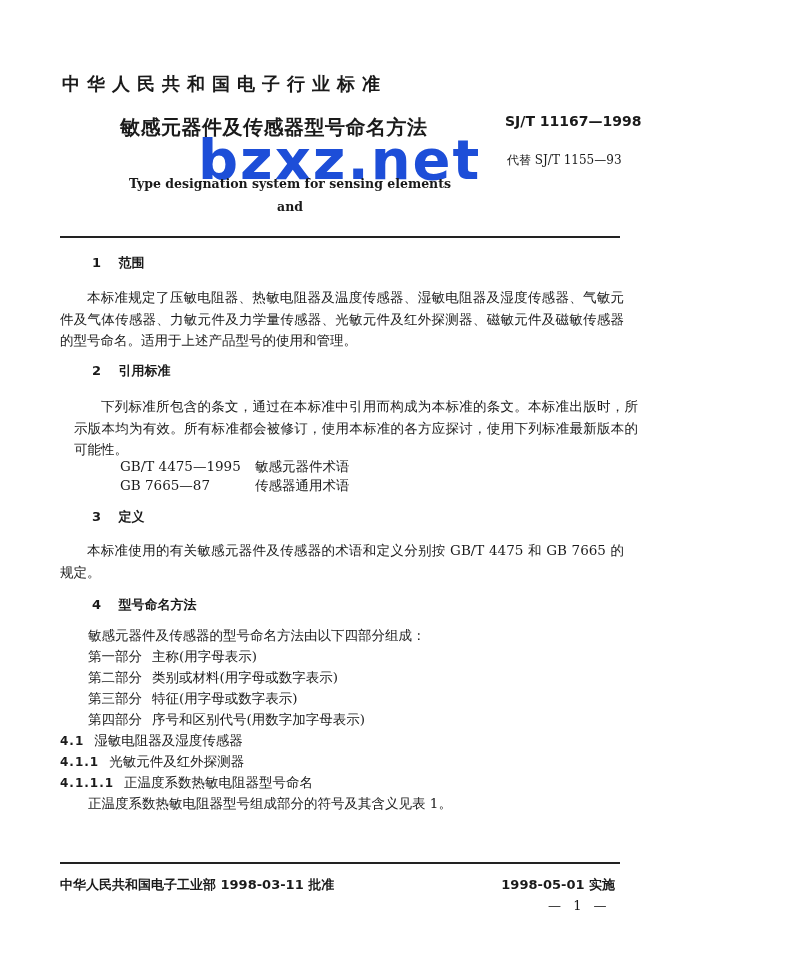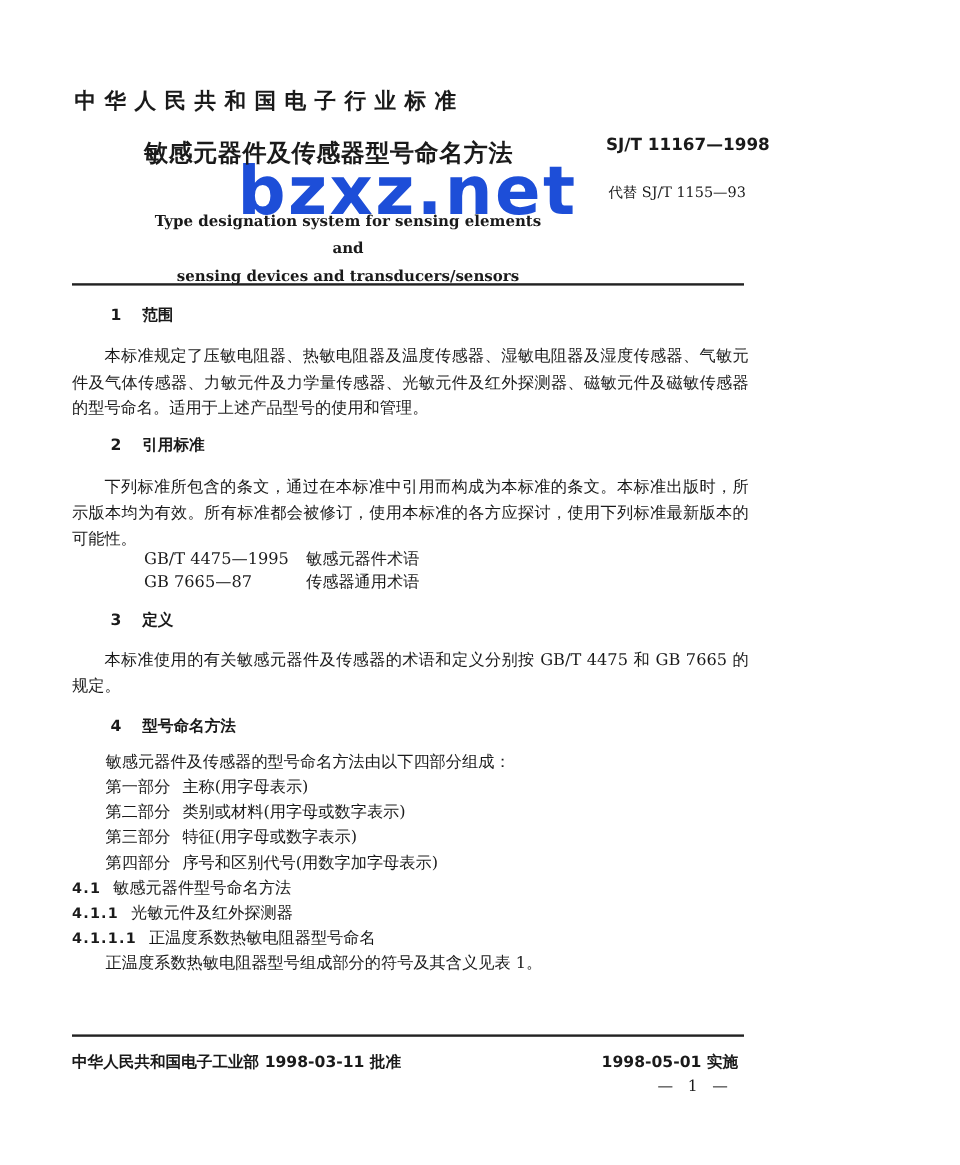--- a/index.html
+++ b/index.html
@@ -152,36 +152,35 @@
 <body>
 
 <div class="watermark">bzxz.net</div>
 
 <div class="abs std-header">中华人民共和国电子行业标准</div>
 <div class="abs std-number">SJ/T 11167—1998</div>
 <div class="abs doc-title">敏感元器件及传感器型号命名方法</div>
 <div class="abs replaces">代替 SJ/T 1155—93</div>
 <div class="abs en-title">
   <div>Type designation system for sensing elements and</div>
-  <div>sensing devices and transducers/sensors</div>
 </div>
 
 <div class="rule" style="top:236px;"></div>
 
 <div class="sec-h" style="top:254px;">
   <span class="num">1</span>
   <span>范围</span>
 </div>
 <div class="para" style="top:287px;">本标准规定了压敏电阻器、热敏电阻器及温度传感器、湿敏电阻器及湿度传感器、气敏元件及气体传感器、力敏元件及力学量传感器、光敏元件及红外探测器、磁敏元件及磁敏传感器的型号命名。适用于上述产品型号的使用和管理。</div>
 
 <div class="sec-h" style="top:362px;">
   <span class="num">2</span>
   <span>引用标准</span>
 </div>
-<div class="para" style="top:396px;">下列标准所包含的条文，通过在本标准中引用而构成为本标准的条文。本标准出版时，所示版本均为有效。所有标准都会被修订，使用本标准的各方应探讨，使用下列标准最新版本的可能性。</div>
+<div class="para" style="top:396px;margin-left:14px;">下列标准所包含的条文，通过在本标准中引用而构成为本标准的条文。本标准出版时，所示版本均为有效。所有标准都会被修订，使用本标准的各方应探讨，使用下列标准最新版本的可能性。</div>
 <div class="line" style="left:88px; top:456px;">
   <span class="ref-code">GB/T 4475—1995</span><span>敏感元器件术语</span>
 </div>
 <div class="line" style="left:88px; top:475px;">
   <span class="ref-code">GB 7665—87</span><span>传感器通用术语</span>
 </div>
 
 <div class="sec-h" style="top:508px;">
   <span class="num">3</span>
   <span>定义</span>
@@ -201,21 +200,21 @@
   <span class="part-label">第二部分</span><span>类别或材料(用字母或数字表示)</span>
 </div>
 <div class="line" style="left:88px; top:688px;">
   <span class="part-label">第三部分</span><span>特征(用字母或数字表示)</span>
 </div>
 <div class="line" style="left:88px; top:709px;">
   <span class="part-label">第四部分</span><span>序号和区别代号(用数字加字母表示)</span>
 </div>
 
 <div class="sub-h" style="top:730px;">
-  <span class="num">4.1</span><span>敏感元器件型号命名方法</span>
+  <span class="num">4.1</span><span>湿敏电阻器及湿度传感器</span>
 </div>
 <div class="sub-h" style="top:751px;">
   <span class="num">4.1.1</span><span>光敏元件及红外探测器</span>
 </div>
 <div class="sub-h" style="top:772px;">
   <span class="num">4.1.1.1</span><span>正温度系数热敏电阻器型号命名</span>
 </div>
 <div class="line" style="left:88px; top:793px;">正温度系数热敏电阻器型号组成部分的符号及其含义见表 1。</div>
 
 <div class="rule" style="top:862px;"></div>

